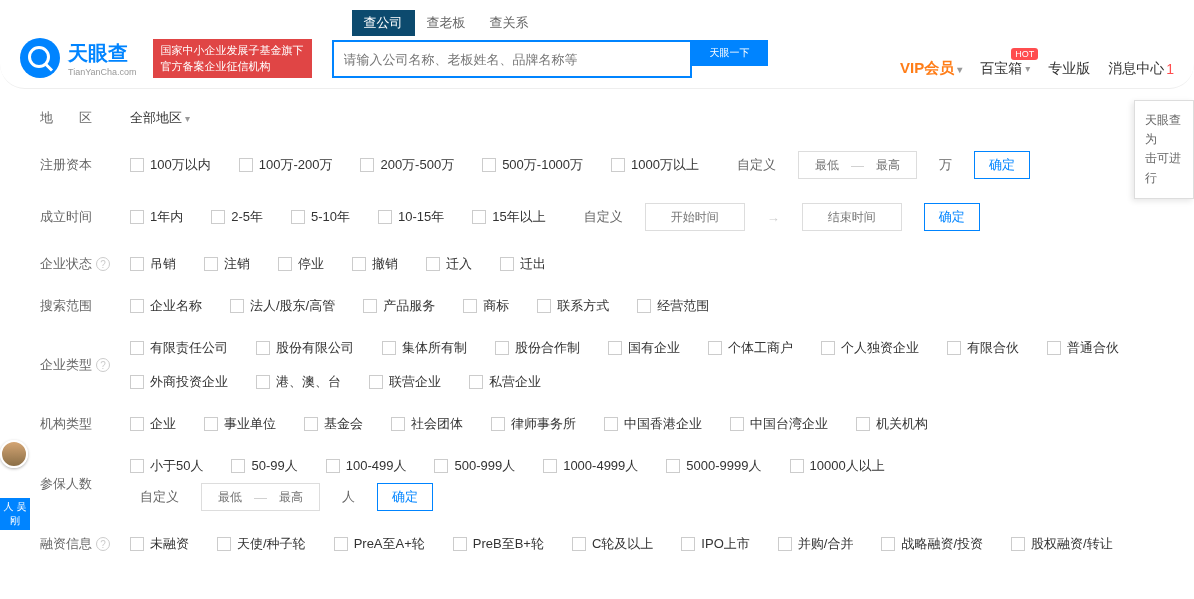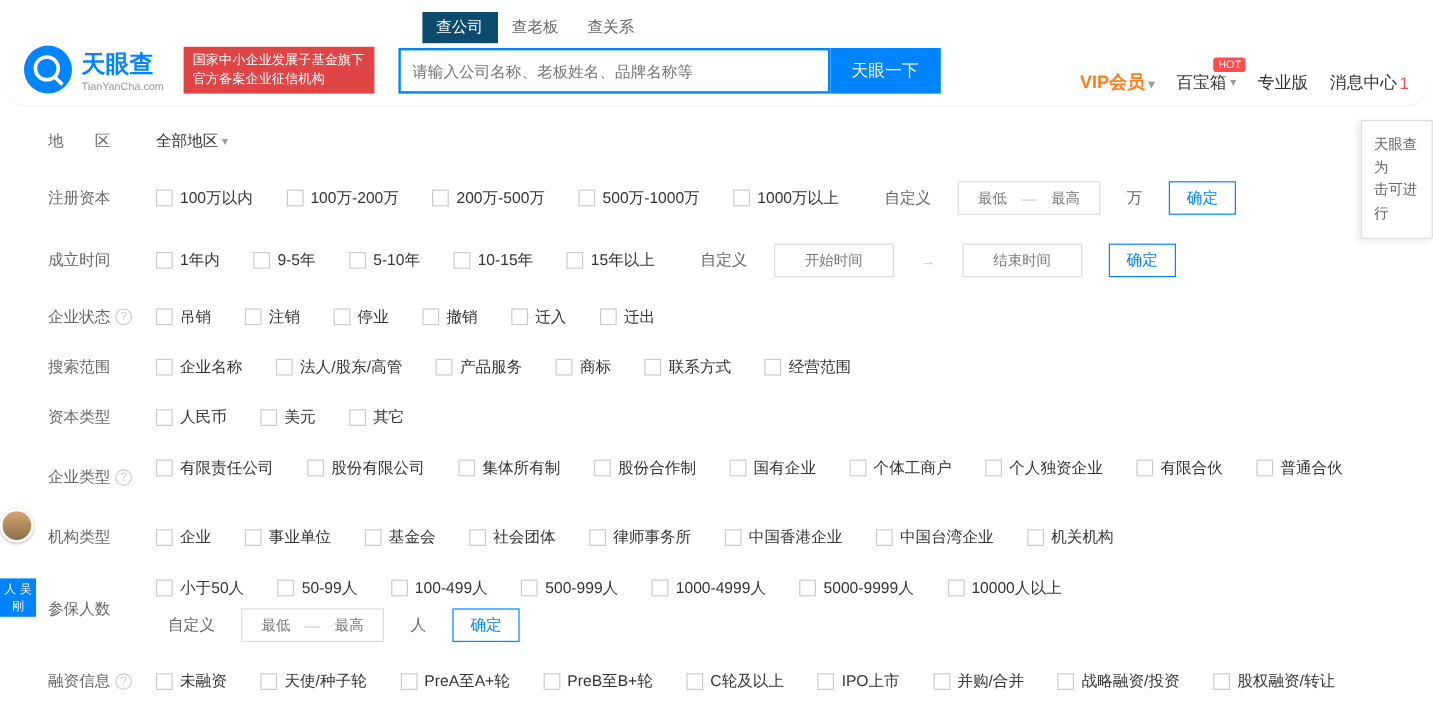--- a/index.html
+++ b/index.html
@@ -12,21 +12,21 @@
 .logo-text { display: flex; flex-direction: column; }
 .logo-cn { font-size: 20px; font-weight: bold; color: #0084ff; }
 .logo-en { font-size: 9px; color: #999; }
 .badge-red { background: #e04545; color: #fff; font-size: 11px; padding: 4px 8px; line-height: 1.4; margin-left: 6px; }
 .search-tabs { display: flex; margin-left: 20px; }
 .search-tab { padding: 4px 12px; font-size: 13px; cursor: pointer; color: #666; }
 .search-tab.active { background: #0c4a6e; color: #fff; }
 .search-wrap { display: flex; flex-direction: column; margin-left: 20px; }
 .search-box { display: flex; margin-top: 4px; }
 .search-input { width: 360px; height: 38px; border: 2px solid #0084ff; padding: 0 10px; font-size: 13px; outline: none; }
-.search-btn { height: 38px; background: #0084ff; color: #fff; border: none; padding: 0 18px; font-size: 14px; cursor: pointer; }
+.search-btn { height: 26px; background: #0084ff; color: #fff; border: none; padding: 0 18px; font-size: 10px; cursor: pointer; }
 .header-right { margin-left: auto; display: flex; align-items: center; gap: 18px; }
 .vip-link { color: #ff7d18; font-weight: bold; font-size: 15px; cursor: pointer; }
 .nav-link { color: #333; cursor: pointer; font-size: 14px; position: relative; display: flex; align-items: center; }
 .hot-tag { position: absolute; top: -12px; right: -8px; background: #ff4d4f; color: #fff; font-size: 9px; padding: 1px 4px; border-radius: 3px; }
 .msg-count { color: #ff4d4f; margin-left: 2px; }
 .chev { margin-left: 3px; font-size: 10px; color: #999; }
 .filters { padding: 20px 40px; }
 .filter-row { display: flex; align-items: center; margin-bottom: 24px; flex-wrap: wrap; }
 .filter-label { width: 90px; color: #666; display: flex; align-items: center; flex-shrink: 0; }
 .help-icon { display: inline-flex; width: 14px; height: 14px; border: 1px solid #ccc; border-radius: 50%; color: #ccc; font-size: 10px; align-items: center; justify-content: center; margin-left: 4px; }
@@ -37,21 +37,21 @@
 .custom { display: flex; align-items: center; gap: 22px; margin-left: 10px; }
 .custom-label { color: #666; }
 .range-box { display: flex; align-items: center; border: 1px solid #ddd; padding: 0 8px; height: 28px; }
 .range-inp { width: 40px; border: none; outline: none; text-align: center; font-size: 12px; }
 .range-sep { color: #ccc; margin: 0 4px; }
 .date-inp { width: 100px; height: 28px; border: 1px solid #ddd; text-align: center; font-size: 12px; outline: none; }
 .arrow-sep { color: #ccc; }
 .confirm-btn { height: 28px; border: 1px solid #0084ff; color: #0084ff; background: #fff; padding: 0 14px; cursor: pointer; font-size: 13px; }
 .unit { color: #666; }
 .tooltip { position: fixed; top: 100px; right: 0; background: #fff; border: 1px solid #ddd; box-shadow: -2px 2px 6px rgba(0,0,0,0.1); padding: 10px; font-size: 12px; color: #666; width: 60px; line-height: 1.6; }
-.avatar-float { position: fixed; left: 0; top: 424px; width: 30px; }
+.avatar-float { position: fixed; left: 0; top: 440px; width: 30px; }
 .avatar-img { width: 28px; height: 28px; border-radius: 50%; background: linear-gradient(#d4a574, #8b6f47); border: 2px solid #fff; box-shadow: 0 1px 3px rgba(0,0,0,0.3); }
 .avatar-lbl { background: #0084ff; color: #fff; font-size: 10px; padding: 2px; text-align: center; margin-top: 30px; }
 </style>
 </head>
 <body>
 
 <div class="header">
   <div class="logo">
     <div class="logo-icon"></div>
     <div class="logo-text">
@@ -147,21 +147,21 @@
 
   <div class="filter-row">
     <div class="filter-label">成立时间</div>
     <div class="filter-opts" id="founded-opts">
         <div class="chk-item">
           <span class="chk-box"></span>
           <span>1年内</span>
         </div>
         <div class="chk-item">
           <span class="chk-box"></span>
-          <span>9-5年</span>
+          <span>2-5年</span>
         </div>
         <div class="chk-item">
           <span class="chk-box"></span>
           <span>5-10年</span>
         </div>
         <div class="chk-item">
           <span class="chk-box"></span>
           <span>10-15年</span>
         </div>
         <div class="chk-item">
@@ -234,37 +234,20 @@
           <span class="chk-box"></span>
           <span>联系方式</span>
         </div>
         <div class="chk-item">
           <span class="chk-box"></span>
           <span>经营范围</span>
         </div>
       </div>
   </div>
 
-  <div class="filter-row">
-    <div class="filter-label">资本类型</div>
-    <div class="filter-opts" id="captype-opts">
-        <div class="chk-item">
-          <span class="chk-box"></span>
-          <span>人民币</span>
-        </div>
-        <div class="chk-item">
-          <span class="chk-box"></span>
-          <span>美元</span>
-        </div>
-        <div class="chk-item">
-          <span class="chk-box"></span>
-          <span>其它</span>
-        </div>
-      </div>
-  </div>
 
   <div class="filter-row">
     <div class="filter-label">
         <span>企业类型</span>
         <span class="help-icon">?</span>
       </div>
     <div style="flex:1">
       <div class="filter-opts" id="enttype-opts1" style="margin-bottom:16px">
           <div class="chk-item">
             <span class="chk-box"></span>
@@ -294,20 +277,38 @@
             <span class="chk-box"></span>
             <span>个人独资企业</span>
           </div>
           <div class="chk-item">
             <span class="chk-box"></span>
             <span>有限合伙</span>
           </div>
           <div class="chk-item">
             <span class="chk-box"></span>
             <span>普通合伙</span>
+          </div>
+        </div>
+      <div class="filter-opts" id="enttype-opts2">
+          <div class="chk-item">
+            <span class="chk-box"></span>
+            <span>外商投资企业</span>
+          </div>
+          <div class="chk-item">
+            <span class="chk-box"></span>
+            <span>港、澳、台</span>
+          </div>
+          <div class="chk-item">
+            <span class="chk-box"></span>
+            <span>联营企业</span>
+          </div>
+          <div class="chk-item">
+            <span class="chk-box"></span>
+            <span>私营企业</span>
           </div>
         </div>
     </div>
   </div>
 
   <div class="filter-row">
     <div class="filter-label">机构类型</div>
     <div class="filter-opts" id="orgtype-opts">
         <div class="chk-item">
           <span class="chk-box"></span>

